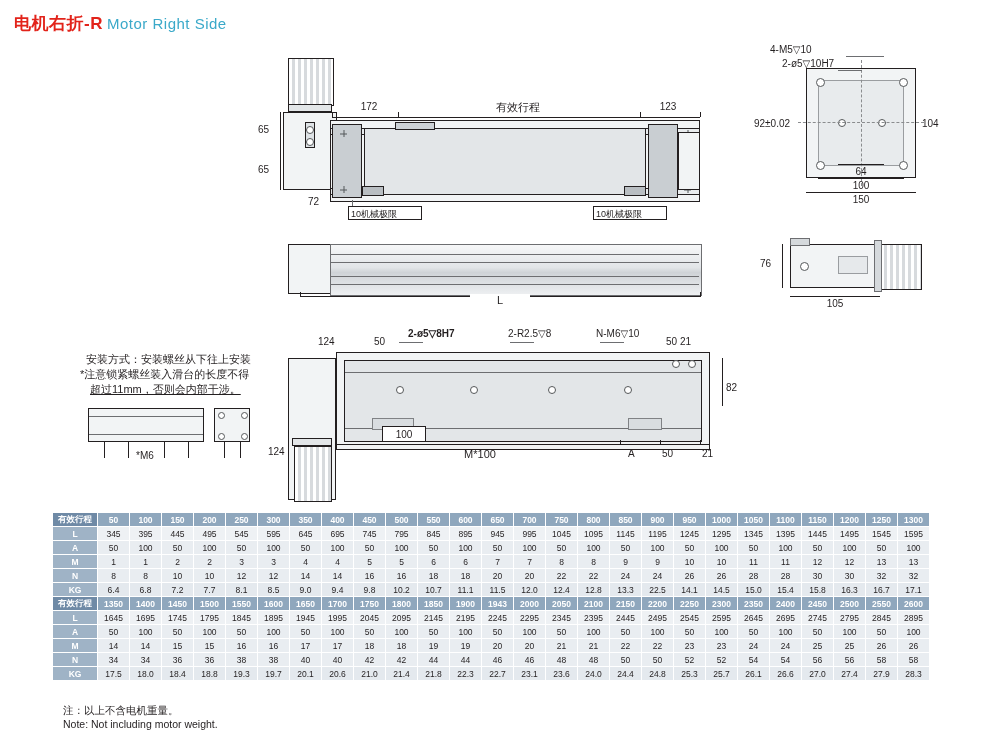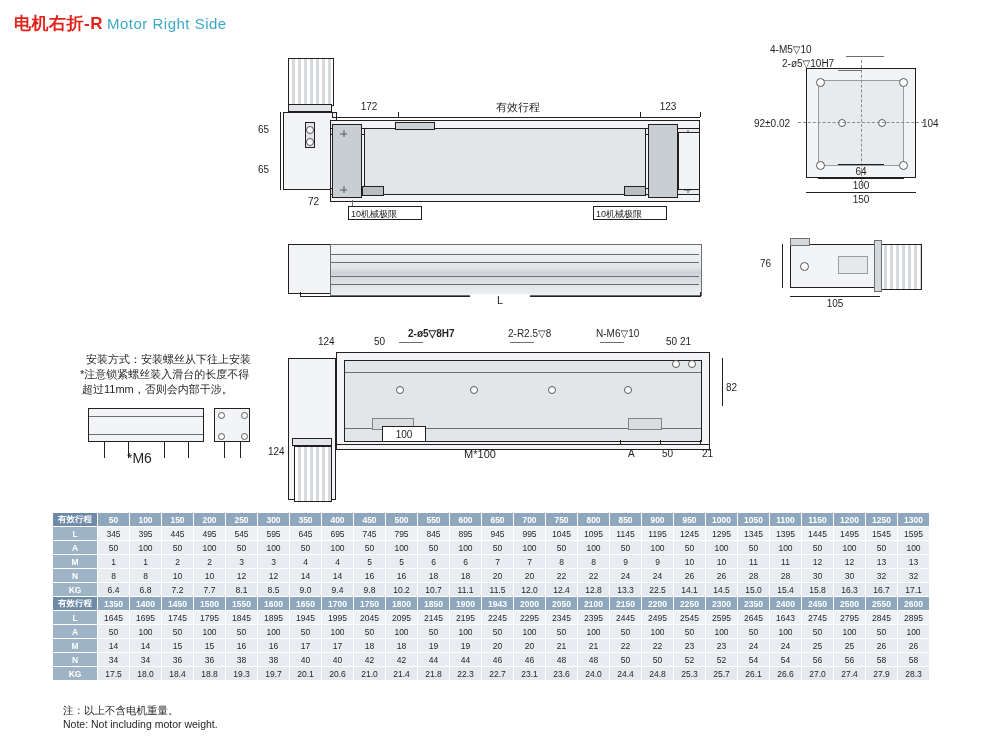--- a/index.html
+++ b/index.html
@@ -216,38 +216,38 @@
     <div class="ln hl" style="left:336px;top:444px;width:374px;"></div>
     <div class="tick" style="left:336px;top:440px;"></div>
     <div class="tick" style="left:620px;top:440px;"></div>
     <div class="tick" style="left:660px;top:440px;"></div>
     <div class="tick" style="left:700px;top:440px;"></div>
   </div>
 
   <div>
     <div class="note" style="left:86px;top:352px;">安装方式：安装螺丝从下往上安装</div>
     <div class="note" style="left:80px;top:367px;">*注意锁紧螺丝装入滑台的长度不得</div>
-    <div class="note" style="left:82px;top:382px;">超过11mm，否则会内部干涉。</div>
+    <div class="note" style="left:90px;top:382px;text-decoration:underline;">超过11mm，否则会内部干涉。</div>
 
     <div class="box fill-lt" style="left:88px;top:408px;width:116px;height:34px;"></div>
     <div class="ln hl thin" style="left:89px;top:416px;width:114px;"></div>
     <div class="ln hl thin" style="left:89px;top:434px;width:114px;"></div>
     <div class="box fill-lt" style="left:214px;top:408px;width:36px;height:34px;"></div>
     <div class="circs" style="left:218px;top:412px;width:5px;height:5px;"></div>
     <div class="circs" style="left:241px;top:412px;width:5px;height:5px;"></div>
     <div class="circs" style="left:218px;top:433px;width:5px;height:5px;"></div>
     <div class="circs" style="left:241px;top:433px;width:5px;height:5px;"></div>
 
     <div class="ln vl" style="left:104px;top:442px;height:16px;"></div>
     <div class="ln vl" style="left:128px;top:442px;height:16px;"></div>
     <div class="ln vl" style="left:164px;top:442px;height:16px;"></div>
     <div class="ln vl" style="left:188px;top:442px;height:16px;"></div>
     <div class="ln vl" style="left:224px;top:442px;height:16px;"></div>
     <div class="ln vl" style="left:240px;top:442px;height:16px;"></div>
-    <div class="lbl" style="left:127px;top:450px;font-size:14px;">*M6</div>
+    <div class="lbl" style="left:136px;top:450px;font-size:10px;">*M6</div>
   </div>
 
   <table class="tbl">
     <tbody>
 
       <tr>
         <td class="hdr first">有效行程</td>
         <td class="hdr">50</td>
         <td class="hdr">100</td>
         <td class="hdr">150</td>
@@ -466,21 +466,21 @@
         <td class="cell">2195</td>
         <td class="cell">2245</td>
         <td class="cell">2295</td>
         <td class="cell">2345</td>
         <td class="cell">2395</td>
         <td class="cell">2445</td>
         <td class="cell">2495</td>
         <td class="cell">2545</td>
         <td class="cell">2595</td>
         <td class="cell">2645</td>
-        <td class="cell">1643</td>
+        <td class="cell">2695</td>
         <td class="cell">2745</td>
         <td class="cell">2795</td>
         <td class="cell">2845</td>
         <td class="cell">2895</td>
       </tr>
       <tr>
         <td class="rowlbl">A</td>
         <td class="cell">50</td>
         <td class="cell">100</td>
         <td class="cell">50</td>

